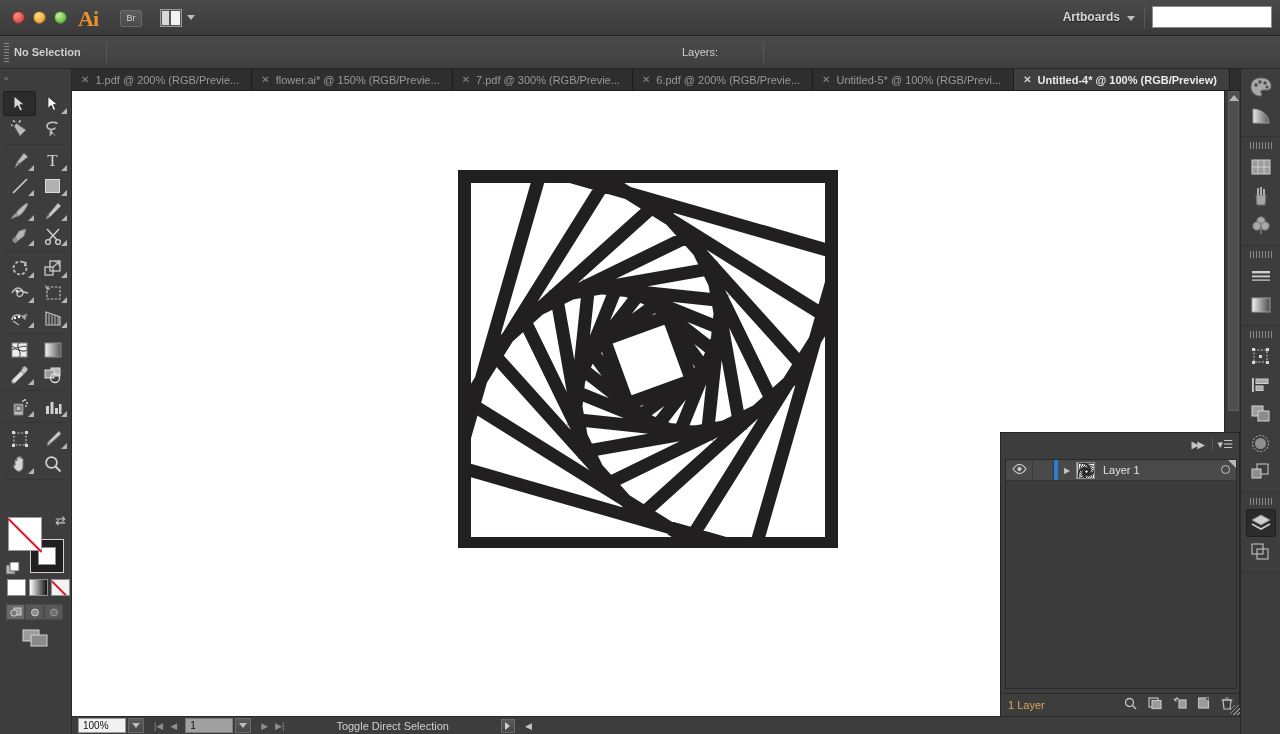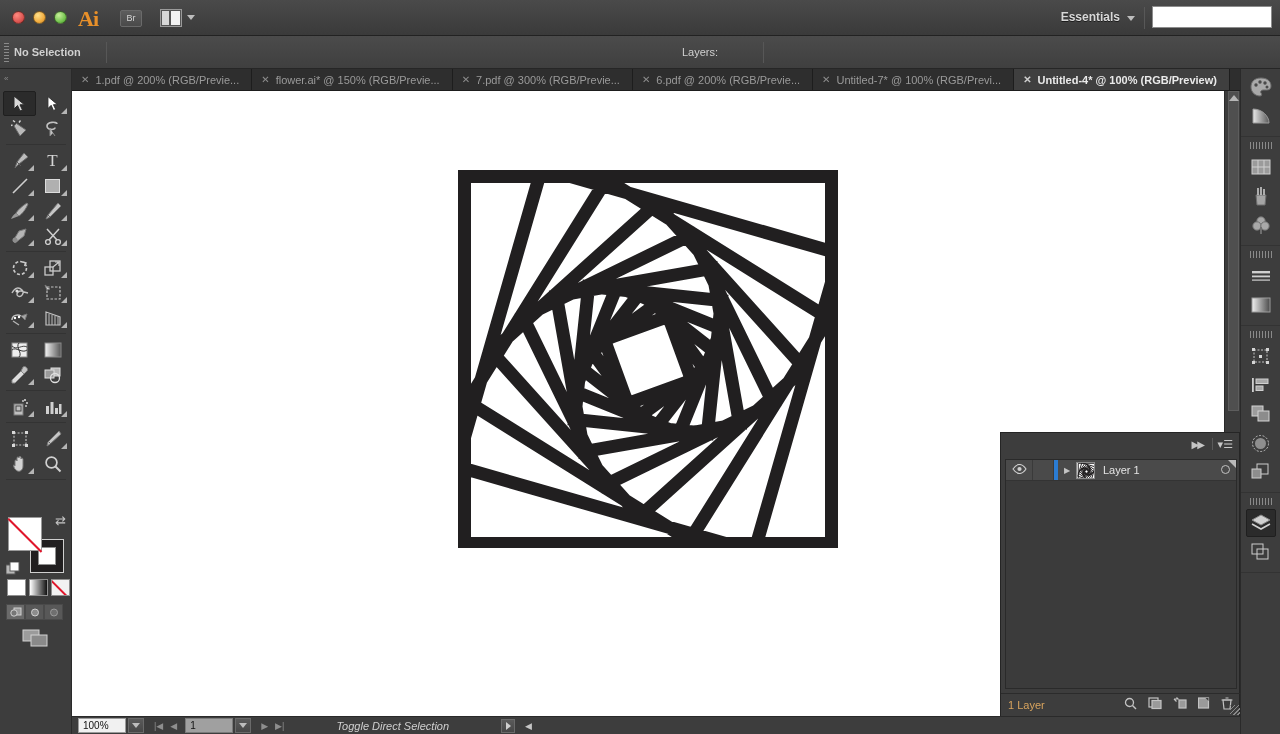--- a/index.html
+++ b/index.html
@@ -275,21 +275,21 @@
   }
   .sb-zoom{
     margin-left:6px; width:48px; height:15px; background:#f1f1f1; border:1px solid #9b9b9b;
     color:#111; font-size:10px; line-height:14px; padding-left:4px;
   }
   .sb-btn{ width:16px; height:15px; background:linear-gradient(#5a5a5a,#474747); border:1px solid #6a6a6a;
      display:flex; align-items:center; justify-content:center; margin-left:2px; }
   .sb-nav{ display:flex; align-items:center; gap:7px; margin-left:10px; color:#8e8e8e; font-size:9px; }
   .sb-page{ width:48px; height:15px; background:#a0a0a0; border:1px solid #7a7a7a;
      color:#111; font-size:10px; line-height:14px; padding-left:4px; margin-left:8px; }
-  .sb-status{ margin-left:52px; color:#d0d0d0; font-size:11px;font-style:italic; }
+  .sb-status{ margin-left:52px; color:#d0d0d0; font-size:11px; }
   .sb-statbtn{ margin-left:52px; width:14px; height:14px; background:linear-gradient(#5a5a5a,#474747);
      border:1px solid #6a6a6a; display:flex;align-items:center;justify-content:center; }
   .sb-leftarrow{ margin-left:10px; color:#c6c6c6; font-size:9px; }
 </style>
 </head>
 <body>
 
 <div class="app">
 
   <div class="titlebar">
@@ -298,21 +298,21 @@
       <span class="tl yellow"></span>
       <span class="tl green"></span>
     </div>
     <div class="ai-logo">Ai</div>
     <div class="br-btn">Br</div>
     <div class="arrange-btn">
       <i class="a"></i>
         <i class="b"></i>
     </div>
     <div class="caret arrange-caret"></div>
-    <div class="essentials">Essentials</div>
+    <div class="essentials">Artboards</div>
     <div class="caret essentials-caret"></div>
     <div class="ess-divider"></div>
     <input class="search-box" value="" style="">
   </div>
 
   <div class="controlbar">
     <div class="grip"></div>
     <div class="cb-label no-sel">No Selection</div>
     <div class="cb-div" style="left:106px"></div>
 
@@ -386,21 +386,21 @@
       <div class="tab">
         <span class="x">✕</span>
         <span>7.pdf @ 300% (RGB/Previe...</span>
       </div>
       <div class="tab">
         <span class="x">✕</span>
         <span>6.pdf @ 200% (RGB/Previe...</span>
       </div>
       <div class="tab">
         <span class="x">✕</span>
-        <span>Untitled-7* @ 100% (RGB/Previ...</span>
+        <span>Untitled-5* @ 100% (RGB/Previ...</span>
       </div>
       <div class="tab active">
         <span class="x">✕</span>
         <span>Untitled-4* @ 100% (RGB/Preview)</span>
       </div>
     </div>
 
   <div class="canvas-wrap">
     <svg class="artwork" viewBox="0 0 380 378">
       <g id="spiral" fill="none" stroke="#211f20" stroke-width="13" stroke-linejoin="miter">

